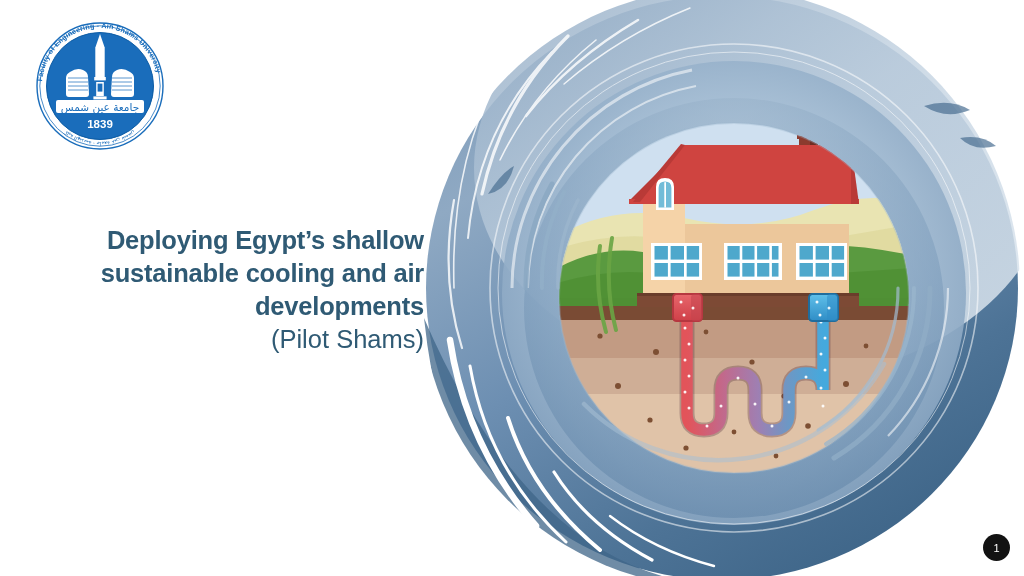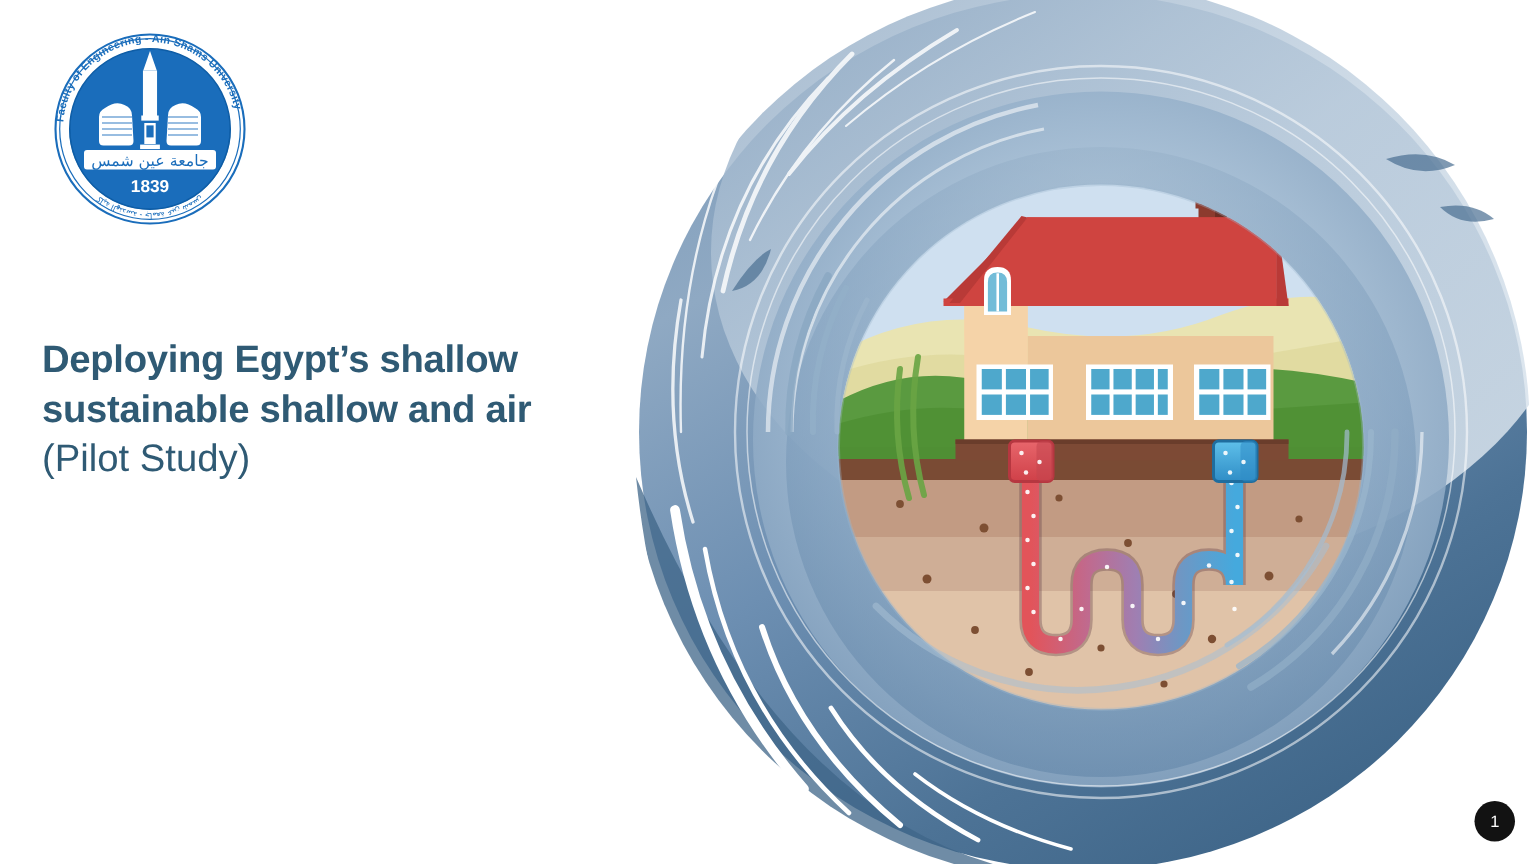--- a/index.html
+++ b/index.html
@@ -26,21 +26,21 @@
     left: 30px; top: 16px;
     width: 140px; height: 140px;
   }
   #logo-wrap svg { display: block; width: 140px; height: 140px; }
 
   
   #title-block {
     position: absolute;
     left: 28px; top: 224px;
     width: 396px;
-    text-align: left;
+    text-align: right;
   }
   .title-line {
     font-family: "Liberation Sans", sans-serif;
     font-weight: bold;
     font-size: 25.5px;
     line-height: 33px;
     color: #2f5a74;
     letter-spacing: -0.2px;
     white-space: nowrap;
   }
@@ -126,22 +126,23 @@
       </g>
 
       <text x="70" y="112" text-anchor="middle" font-family="'Liberation Sans',sans-serif" font-size="11.5" font-weight="bold" fill="#ffffff">1839</text>
 
       <path d="M 70 70 m -53.5 0 a 53.5 53.5 0 0 0 107 0" fill="none" stroke="#0e5da6" stroke-width="0.7" opacity="0.6"></path>
     </svg>
   </div>
 
   <div id="title-block">
     <div class="title-line">Deploying Egypt’s shallow</div>
-    <div class="title-line">sustainable shallow and air</div>
-    <div class="title-sub">(Pilot Study)</div>
+    <div class="title-line">sustainable cooling and air</div>
+    <div class="title-line">developments</div>
+    <div class="title-sub">(Pilot Shams)</div>
   </div>
 
   <div id="art">
     <svg viewBox="0 0 640 600" aria-hidden="true">
       <defs>
 
         <linearGradient id="brushGrad" x1="0.15" y1="0" x2="0.75" y2="1">
           <stop offset="0%" stop-color="#7e9cba"></stop>
           <stop offset="22%" stop-color="#8fa9c3"></stop>
           <stop offset="50%" stop-color="#6d8fb2"></stop>

